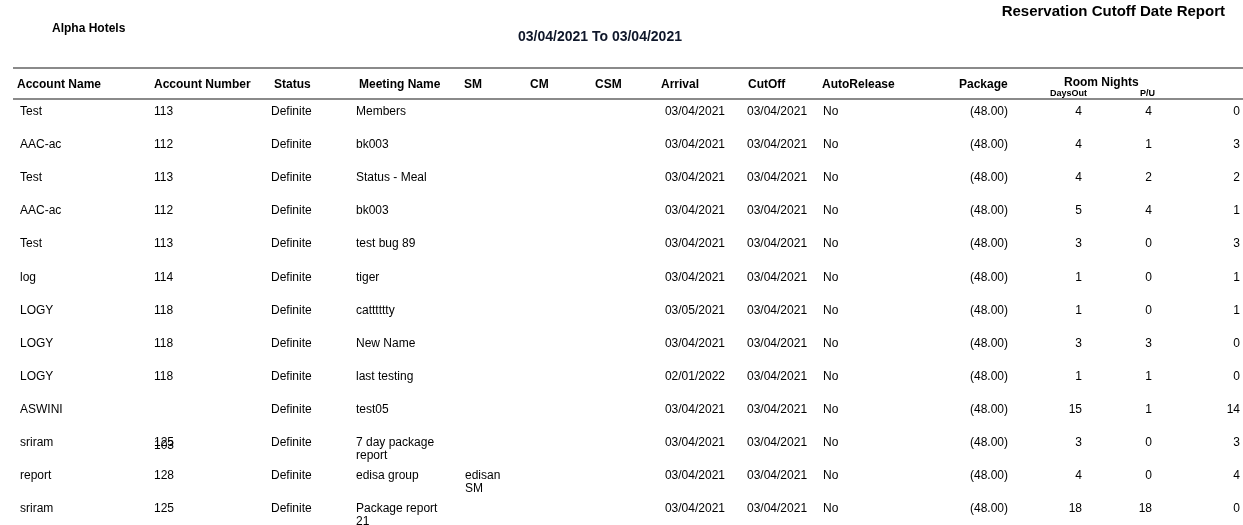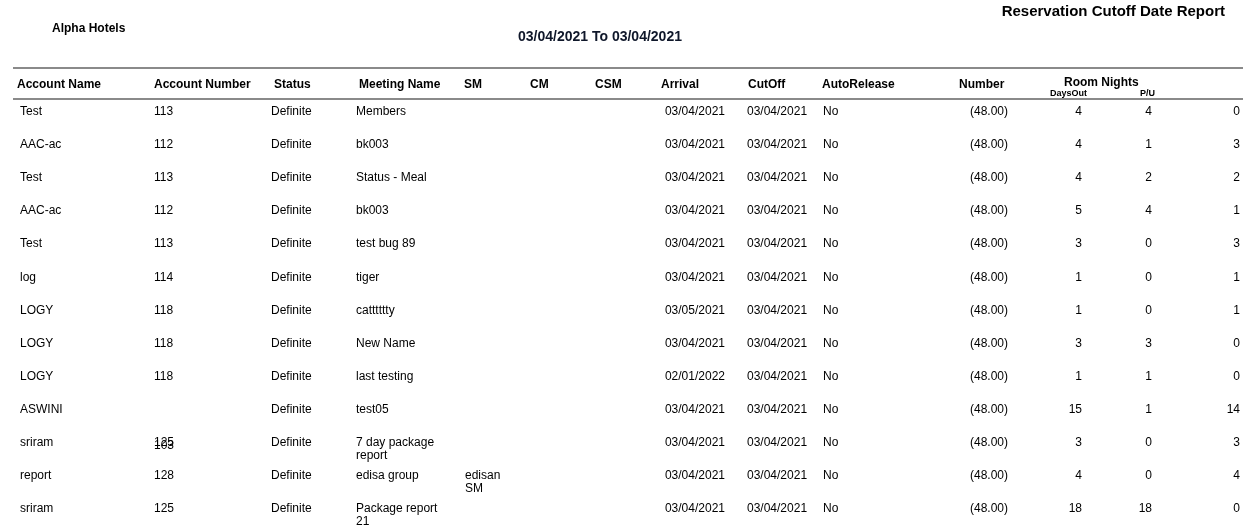--- a/index.html
+++ b/index.html
@@ -34,21 +34,21 @@
   <div class="th" style="left:17px">Account Name</div>
   <div class="th" style="left:154px">Account Number</div>
   <div class="th" style="left:274px">Status</div>
   <div class="th" style="left:359px">Meeting Name</div>
   <div class="th" style="left:464px">SM</div>
   <div class="th" style="left:530px">CM</div>
   <div class="th" style="left:595px">CSM</div>
   <div class="th" style="left:661px">Arrival</div>
   <div class="th" style="left:748px">CutOff</div>
   <div class="th" style="left:822px">AutoRelease</div>
-  <div class="th" style="left:959px">Number</div>
+  <div class="th" style="left:959px">Package</div>
   <div class="th group" style="left:1064px">Room Nights</div>
   <div class="th sub" style="left:1050px">DaysOut</div>
   <div class="th sub" style="left:1140px">P/U</div>
   <div class="th sub" style="left:1272px">Remain</div>
 </div>
 
 <div id="tbody">
     <div class="row" style="top: 105px;">
       <div class="cell" style="left: 20px;">Test</div>
       <div class="cell" style="left: 154px;">113</div>

